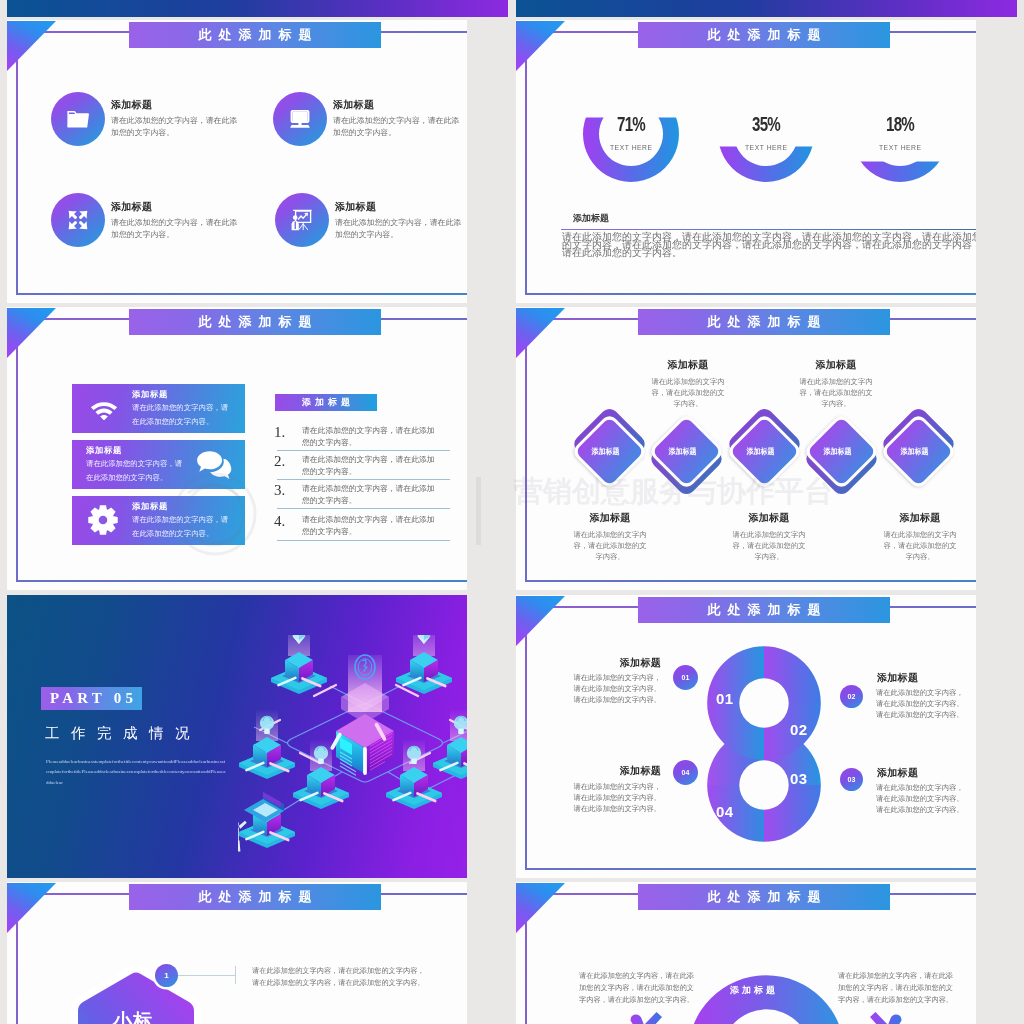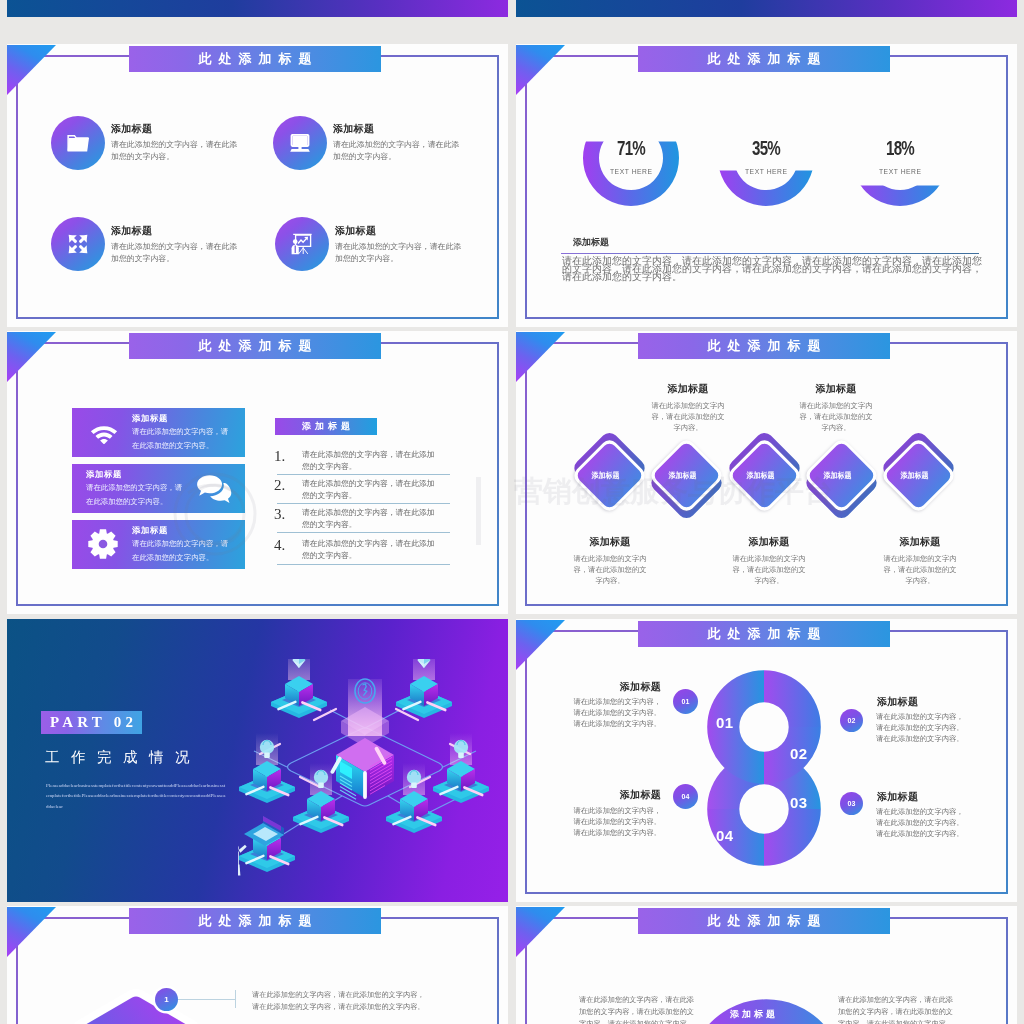--- a/index.html
+++ b/index.html
@@ -3,22 +3,22 @@
 <meta charset="utf-8">
 <style>
   html,body{margin:0;padding:0;}
   body{width:1024px;height:1024px;overflow:hidden;background:#e9e8e6;
        font-family:"Liberation Serif",serif;}
   .page{position:relative;width:1024px;height:1024px;overflow:hidden;background:#e9e8e6;}
   .topband{position:absolute;left:7px;top:0;width:501px;height:17px;
            background:linear-gradient(90deg,#0b5394 0%,#1f3d9e 45%,#5a2fc2 75%,#8d2ae0 100%);}
   .topband.r{left:516px;}
 
-  .slide{position:absolute;width:501px;height:283px;background:#fdfdfd;overflow:hidden;
-         box-sizing:border-box;margin-top:24px;}
+  .slide{position:absolute;width:460px;height:283px;background:#fdfdfd;overflow:hidden;
+         box-sizing:border-box;}
   .c0{left:7px;} .c1{left:516px;}
   .r0{top:20px;} .r1{top:307px;} .r2{top:595px;} .r3{top:882px;}
 
   .frame{position:absolute;left:9px;top:11px;width:483px;height:264px;
          box-sizing:border-box;border:2px solid transparent;
          background:linear-gradient(#fdfdfd,#fdfdfd) padding-box,
                     linear-gradient(150deg,#8d5fd0 0%,#7d63cf 28%,#6273c6 58%,#3f86c9 100%) border-box;}
   .cornertri{position:absolute;left:0;top:1px;width:49px;height:50px;
              background:linear-gradient(211deg,#209cf0 0%,#2f8cee 30%,#6d61ef 62%,#a83ff5 100%);
              clip-path:polygon(0 0,100% 0,0 100%);}
@@ -479,21 +479,21 @@
             <path d="M5 21 L27 8"></path>
             <path d="M5 24.4 L27 11.4"></path>
             <path d="M5 27.8 L27 14.8"></path>
   <path d="M5 31.2 L20 22.5"></path>
  </g>
  <rect x="-1.9" y="8" width="3.8" height="28" rx="1.9" fill="#ffffff" opacity=".97"></rect>
  <rect x="-26" y="-7" width="3.8" height="19" rx="1.9" fill="#e4f8ff" transform="rotate(29 -26 -7)"></rect>
  <rect x="9" y="-15" width="3.8" height="20" rx="1.9" fill="#ffd3f8" transform="rotate(-29 9 -15)"></rect>
 </g>
       </svg>
-    <div class="p-badge" style="left:34px;top:92px;">PART 02</div>
+    <div class="p-badge" style="left:34px;top:92px;">PART 05</div>
     <div class="p-sub" style="left:38px;top:131px;">工作完成情况</div>
     <div class="p-en" style="left:39px;top:162px;">PleaseaddaclearbusinesstemplateforthetitlecontentyouwanttoaddPleaseaddaclearbusinesstemplateforthetitlePleaseaddaclearbusinesstemplateforthetitlecontentyouwanttoaddPleaseaddaclear</div>
   </div>
 
   <div class="slide c1 r2">
     <div class="frame"></div>
     <div class="cornertri"></div>
     <div class="banner" style="left:122px;top:2px;width:252px;">此处添加标题</div>
 <svg class="eight" style="left:148px;top:48px;" width="200" height="260" viewBox="0 0 200 260">
         <defs>

